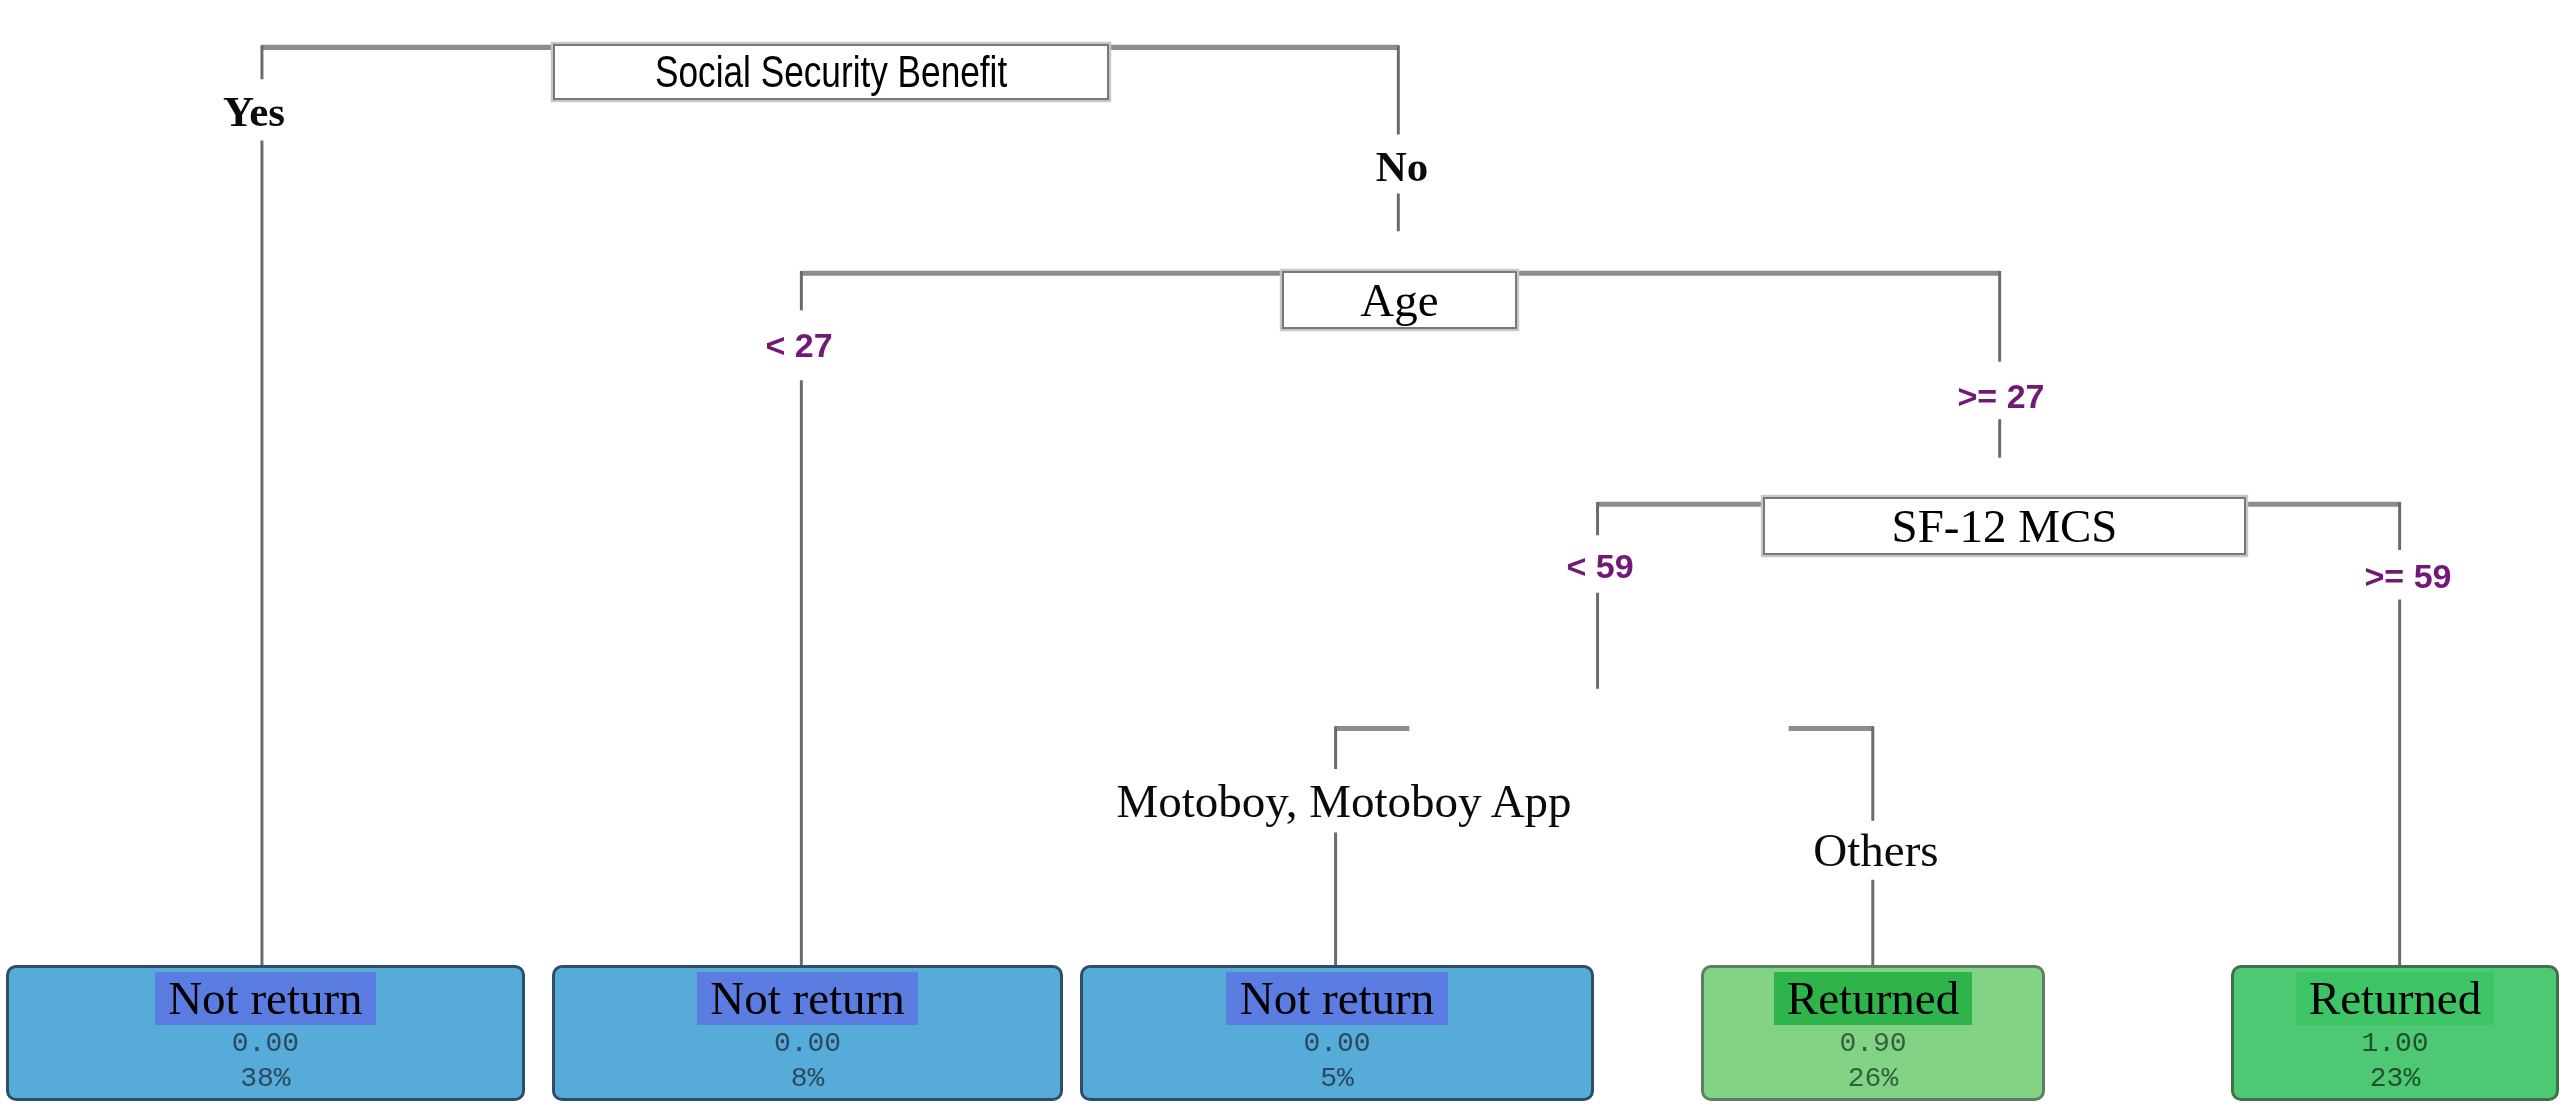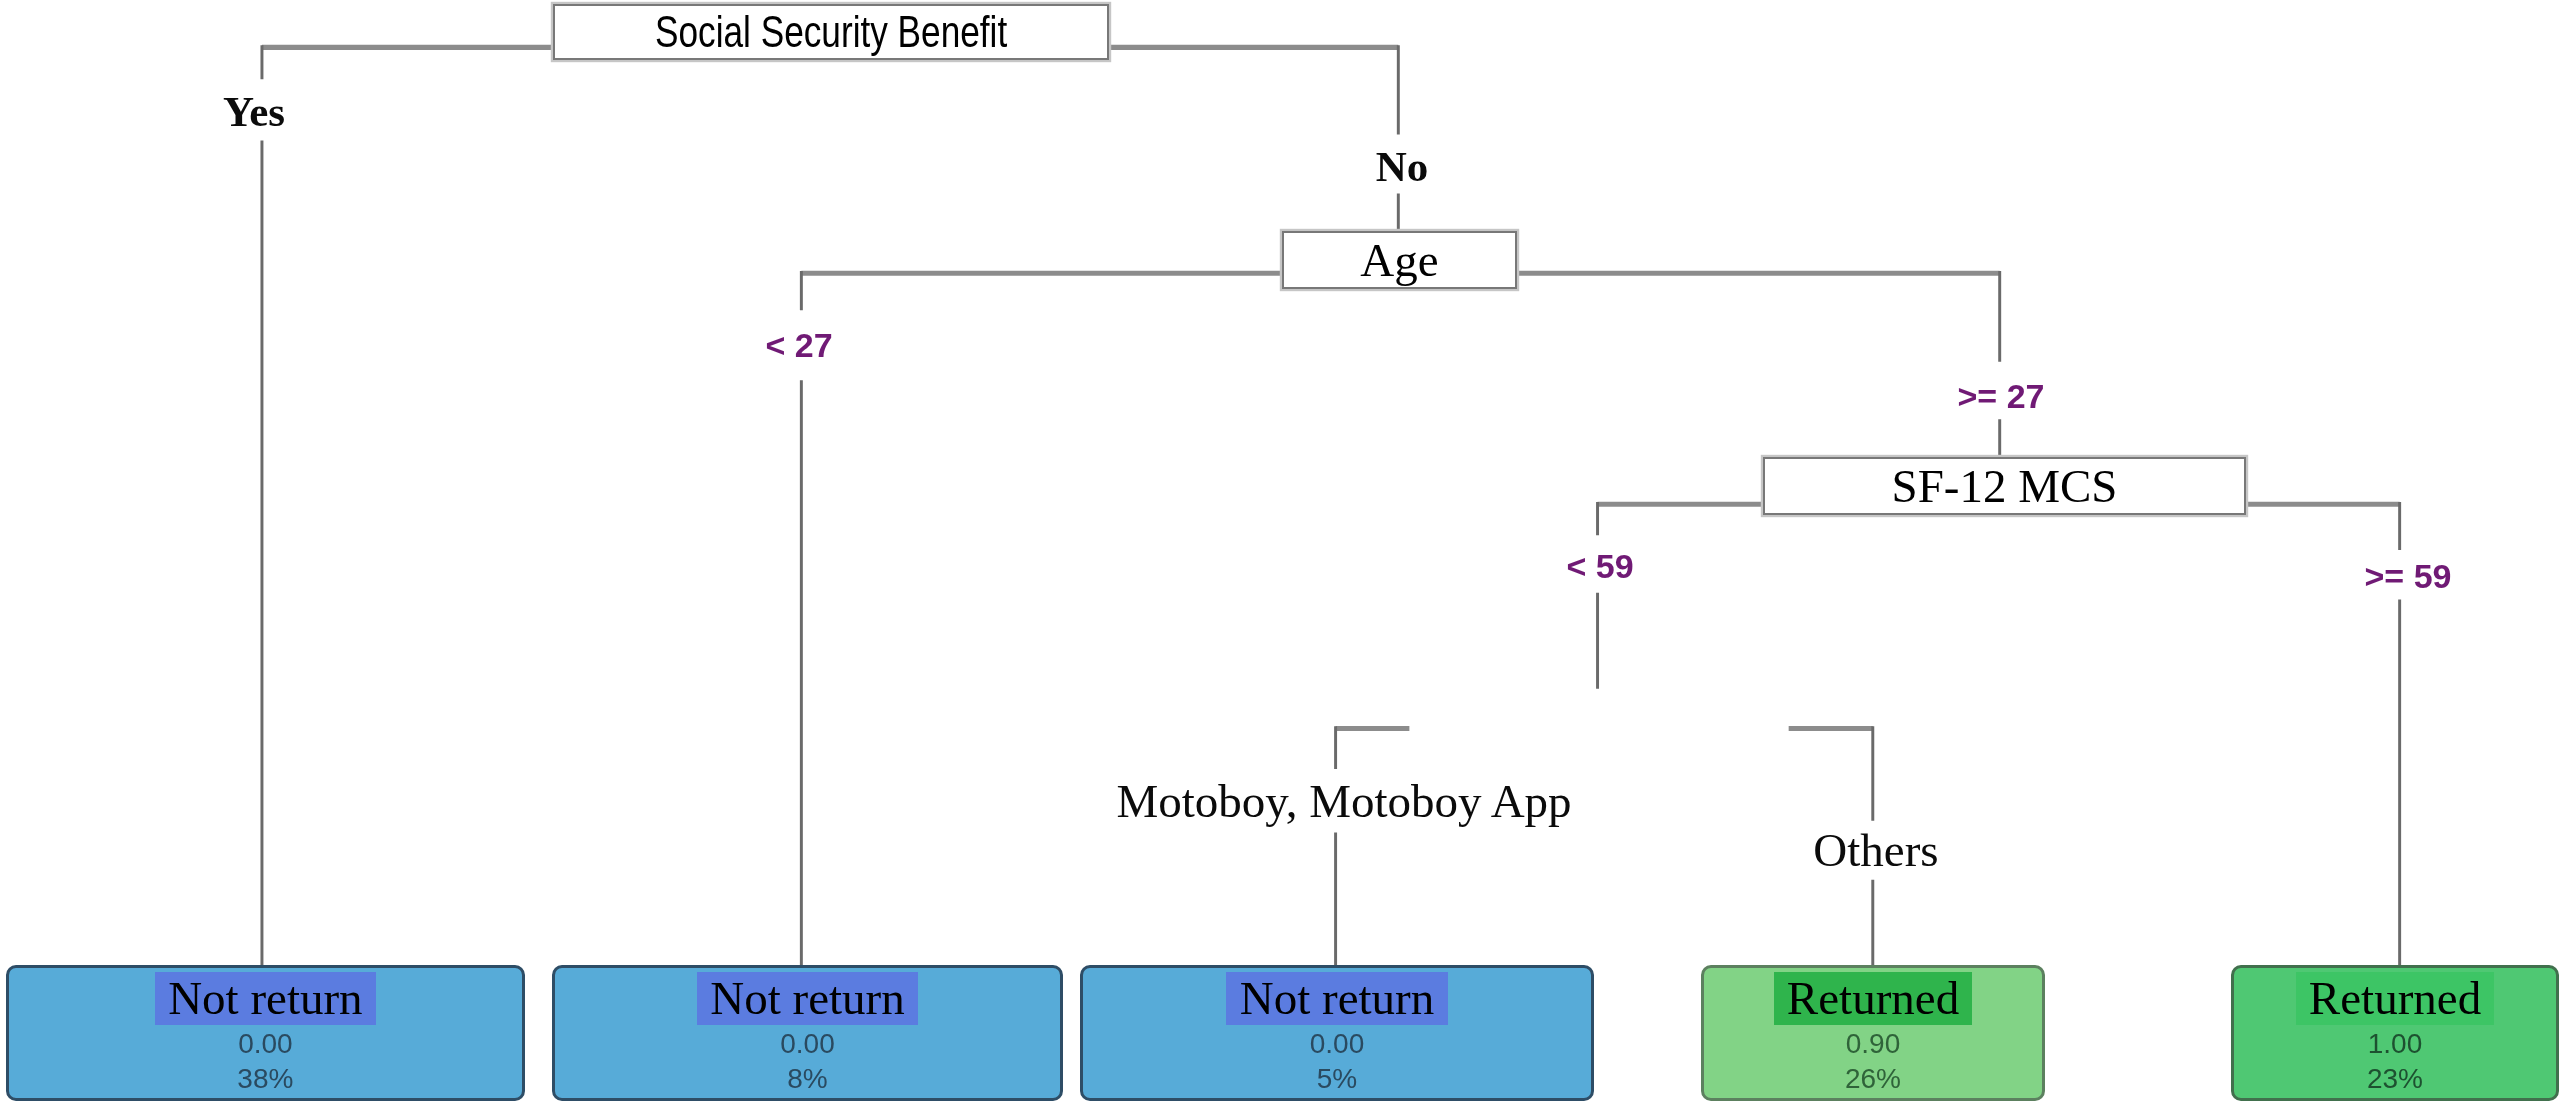--- a/index.html
+++ b/index.html
@@ -16,20 +16,21 @@
   .stem     { fill: none; stroke-width: 4px; }
 
   .decision-box {
     position: absolute;
     background: #ffffff;
     border: 2.2px solid #787878;
     box-shadow: 0 0 0 2.2px #c6c6c6;
     display: flex; align-items: center; justify-content: center;
     box-sizing: border-box;
     z-index: 2;
+    margin-top: 40px;
   }
   .decision-label {
     font-family: "Liberation Serif", "DejaVu Serif", serif;
     font-size: 47px; color: #000; white-space: nowrap; line-height: 1;
   }
   .decision-label.sans-condensed {
     font-family: "Liberation Sans", "DejaVu Sans", sans-serif;
     font-size: 44px; transform: scaleX(0.80); letter-spacing: 0px;
   }
 
@@ -48,21 +49,21 @@
     display: flex; flex-direction: column; align-items: center;
     padding-top: 4.4px;
     z-index: 2;
   }
   .leaf-class {
     font-family: "Liberation Serif", "DejaVu Serif", serif;
     font-size: 47px; line-height: 1.12; color: #000;
     padding: 0 13.3px; white-space: nowrap;
   }
   .leaf-value {
-    font-family: Liberation Sans, sans-serif;
+    font-family: Liberation Mono, monospace;
     font-size: 28px; line-height: 1.18; margin-top: 2.2px; white-space: nowrap;
   }
 </style>
 </head>
 <body>
 
 <div id="stage">
 
   <svg id="connectors" viewBox="0 0 3491 1505" xmlns="http://www.w3.org/2000/svg">
     <g class="shoulder-group">

